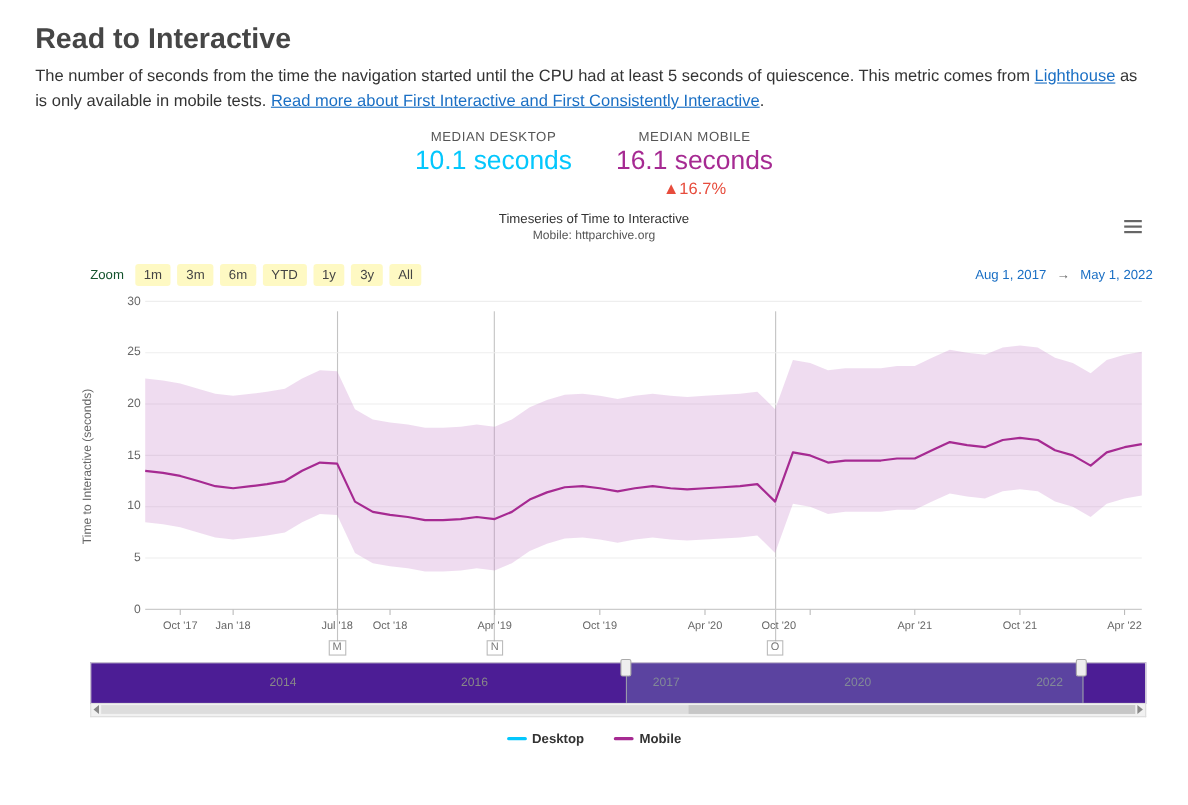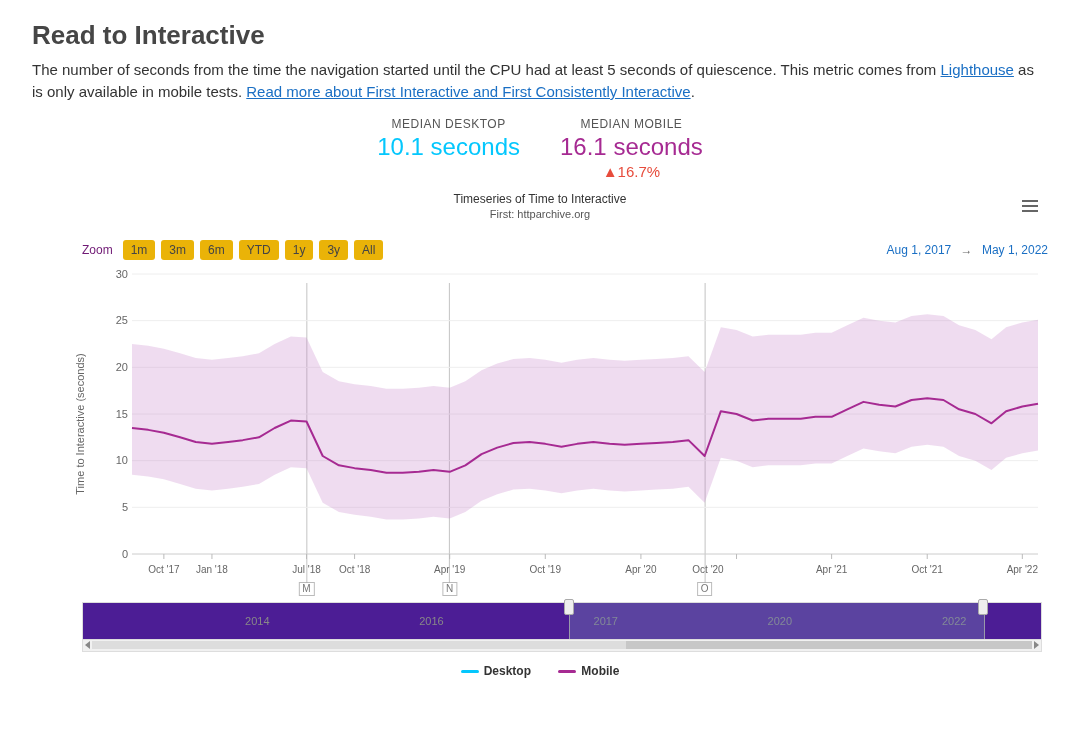--- a/index.html
+++ b/index.html
@@ -73,23 +73,23 @@
   }
   .hamburger div { height: 2px; background: #666; width: 16px; }
   .toolbar {
     display: flex;
     justify-content: space-between;
     align-items: center;
     margin: 20px 0 4px 50px;
     font-size: 12px;
   }
   .zoom-group { display: flex; align-items: center; gap: 6px; }
-  .zoom-label { color: #701a75; margin-right: 4px; }
+  .zoom-label { color: #14532d; margin-right: 4px; }
   .zoom-btn {
-    background: #eab308;
+    background: #fef9c3;
     color: #444;
     font-size: 12px;
     padding: 3px 8px;
     border-radius: 3px;
     border: none;
     cursor: pointer;
   }
   .date-range { color: #1a6fc4; font-size: 12px; }
   .date-range .arrow { color: #666; margin: 0 6px; }
 
@@ -233,21 +233,21 @@
       <div class="label">MEDIAN MOBILE</div>
       <div class="value">16.1 seconds</div>
       <div class="delta">▲16.7%</div>
     </div>
   </div>
 
   <div class="chart-card">
     <div class="chart-titles">
       <div class="chart-title">Timeseries of Time to Interactive</div>
       <div class="chart-sub">
-        <span>First: </span><span class="srclink">httparchive.org</span>
+        <span>Mobile: </span><span class="srclink">httparchive.org</span>
       </div>
     </div>
     <div class="hamburger">
         <div></div>
         <div></div>
         <div></div>
       </div>
 
     <div class="toolbar">
       <div class="zoom-group">

